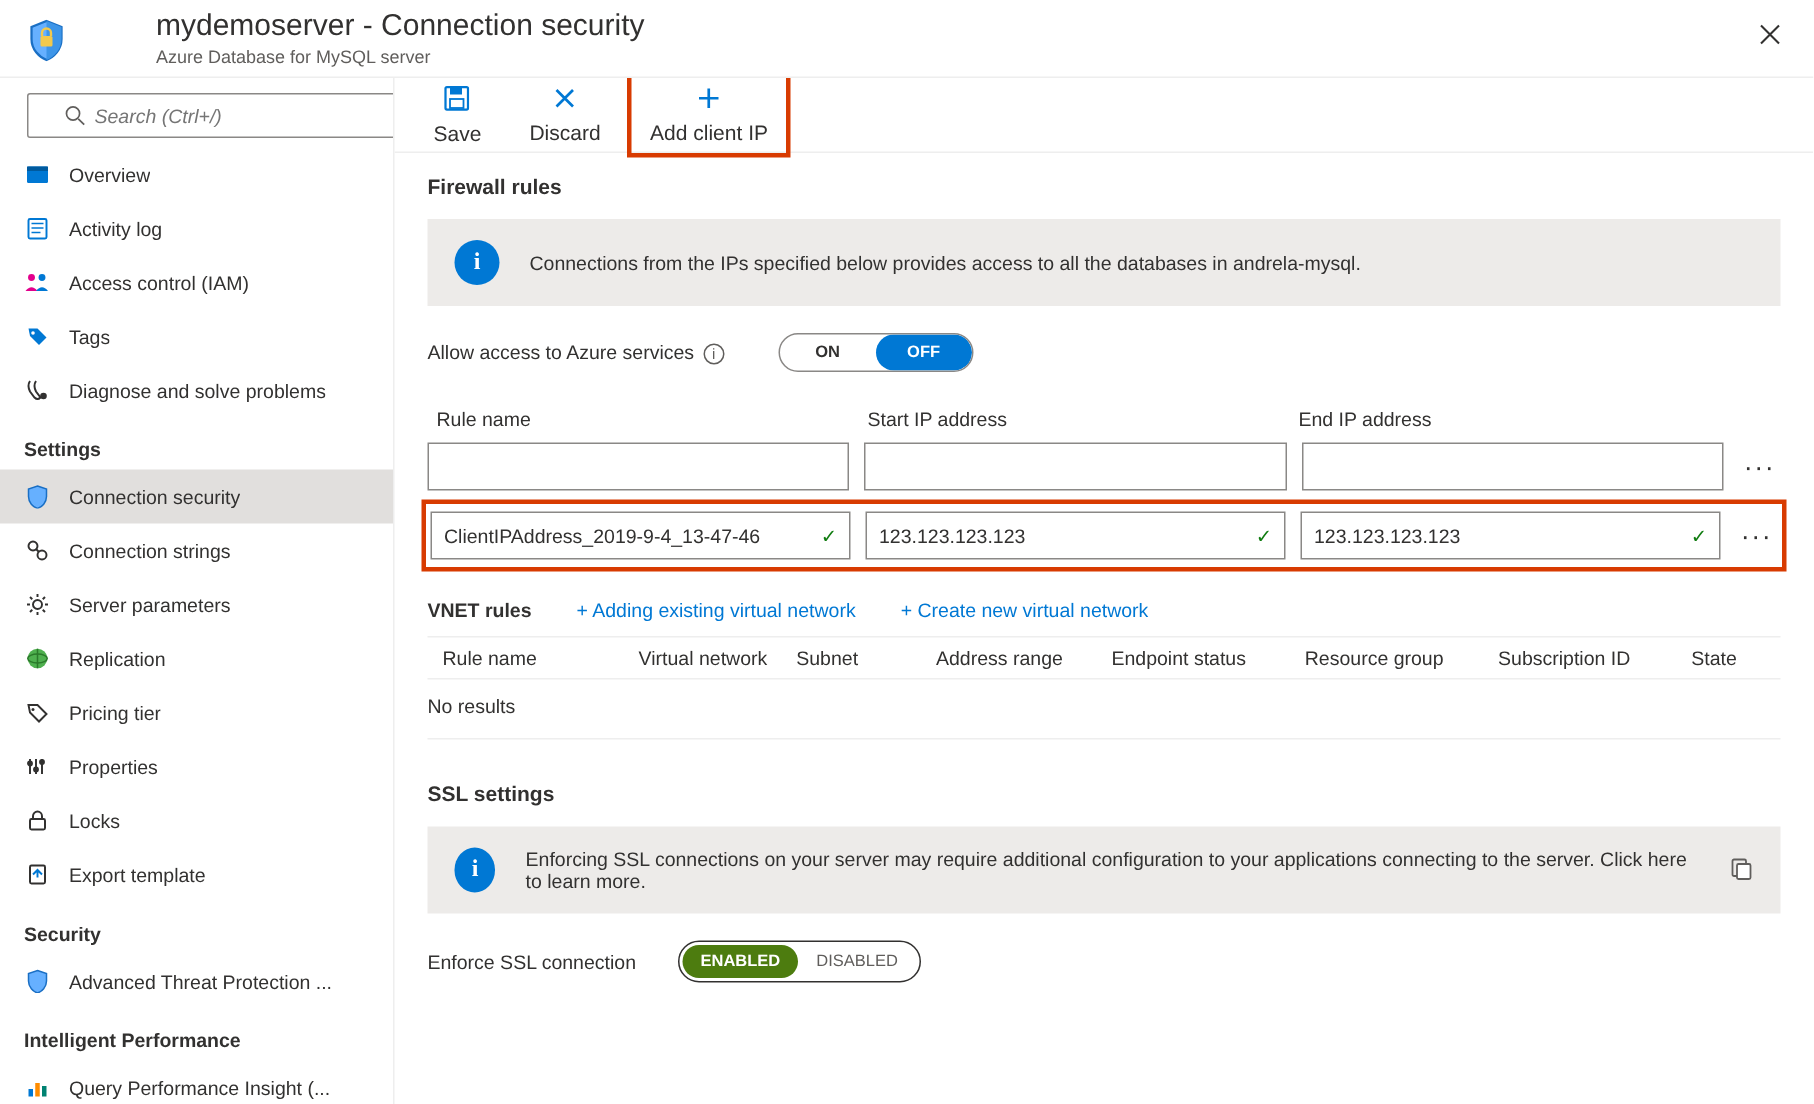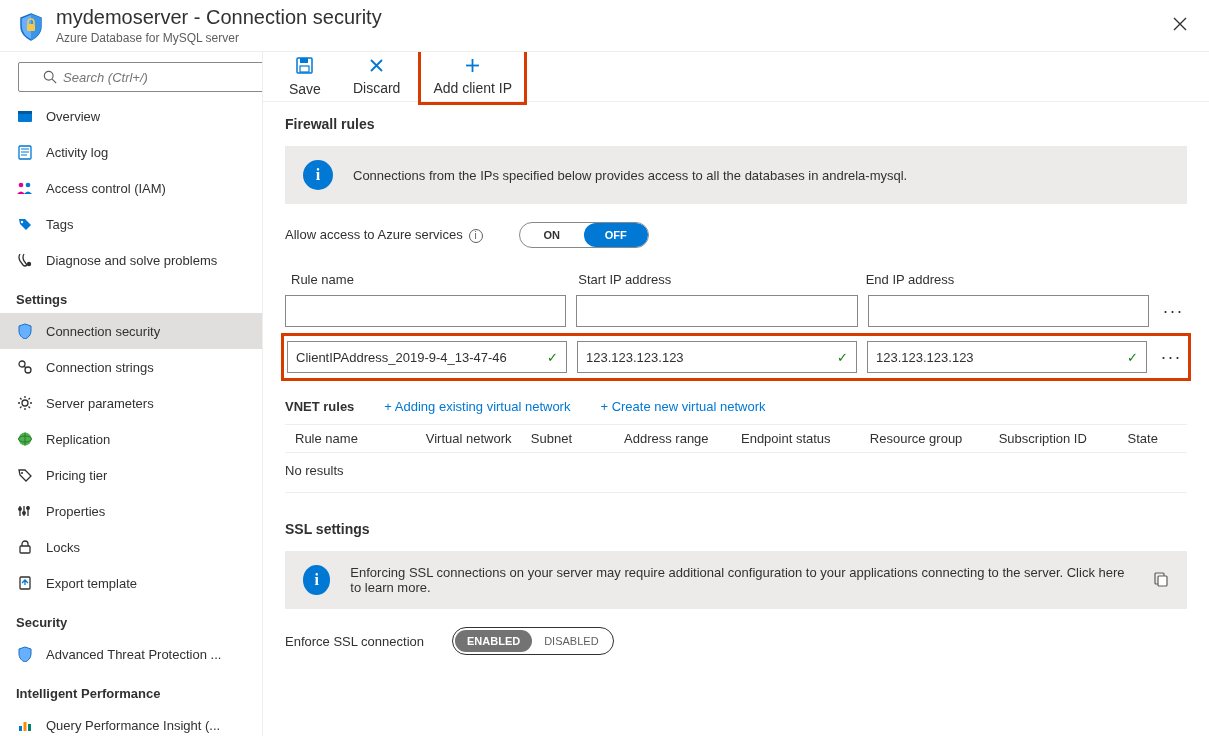--- a/index.html
+++ b/index.html
@@ -1,18 +1,18 @@
 <!DOCTYPE html>
 <html><head>
 <meta charset="utf-8">
 <style>
   * { box-sizing: border-box; margin: 0; padding: 0; font-family: "Segoe UI", Arial, sans-serif; }
   body { background: #fff; width: 1209px; height: 736px; overflow: hidden; color: #323130; font-size: 13px; }
   .window { display: flex; flex-direction: column; height: 100%; }
-  .titlebar { display: flex; align-items: center; padding: 6px 14px 6px 18px; border-bottom: 1px solid #eee; }
+  .titlebar { display: flex; align-items: center; padding: 6px 14px 6px 18px; border-bottom: 1px solid #eee; gap: 48px; }
   .titlebar .shield { width: 26px; height: 26px; margin-right: 12px; margin-top:2px; display:flex; align-items:center; justify-content:center; }
   .titlebar .title { font-size: 20px; font-weight: 400; }
   .titlebar .subtitle { font-size: 12px; color: #605e5c; margin-top: 2px; }
   .titlebar .titlecol { display:flex; flex-direction:column; }
   .titlebar .close { margin-left: auto; font-size: 16px; color: #605e5c; cursor: pointer; padding: 4px 8px;}
   .body { display: flex; flex: 1; overflow: hidden; }
   .sidebar { width: 263px; border-right: 1px solid #eee; display: flex; flex-direction: column; overflow:hidden; }
   .sidebar-top { display:flex; align-items: center; padding: 10px 8px 6px 18px; }
   .search { flex:1; display:flex; align-items:center; border:1px solid #8a8886; border-radius:2px; height:30px; padding:0 24px; }
   .search svg { flex-shrink:0; }
@@ -49,21 +49,21 @@
   .fw-row.highlight { outline:3px solid #d83b01; outline-offset:1px; padding:4px 2px 4px 2px; margin-bottom:8px;}
   .more-icon { cursor:pointer; font-size:18px; letter-spacing:1px; color:#323130; text-align:center;}
   .vnet-header { display:flex; align-items:center; gap:30px; margin-top:22px; margin-bottom:10px;}
   .vnet-header .link { color:#0078d4; font-size:13px; cursor:pointer;}
   .vnet-cols { display:grid; grid-template-columns: 1.1fr 0.8fr 0.7fr 0.9fr 1fr 1fr 1fr 0.5fr; gap:10px; padding:6px 0; font-size:13px; border-bottom:1px solid #eee; border-top:1px solid #eee;}
   .no-results { padding:10px 0 14px; border-bottom:1px solid #eee; font-size:13px;}
   .ssl-title { font-weight:600; font-size:14px; margin-top:28px; margin-bottom:14px;}
   .ssl-row { display:flex; align-items:center; gap:28px; margin-top:18px;}
   .toggle2 { height:28px; border:1px solid #323130; border-radius:14px; display:flex; overflow:hidden; cursor:pointer; padding:2px;}
   .toggle2 .opt { padding:0 12px; display:flex; align-items:center; font-size:11px; color:#605e5c; border-radius:12px;}
-  .toggle2 .opt.active { background:#737373; color:#fff; font-weight:600;}
+  .toggle2 .opt.active { background:#4d7c0f; color:#fff; font-weight:600;}
 </style>
 </head>
 <body>
 
 <div class="window">
   <div class="titlebar">
     <div class="shield">
       <svg width="24" height="28" viewBox="0 0 24 28">
           <path d="M12 1 L22 5 V13 C22 20 17 25 12 27 C7 25 2 20 2 13 V5 Z" fill="#66b0ff" stroke="#1a6fc4" stroke-width="1.5"></path>
           <path d="M12 1 L12 27 C17 25 22 20 22 13 V5 Z" fill="#3d95e8"></path>

